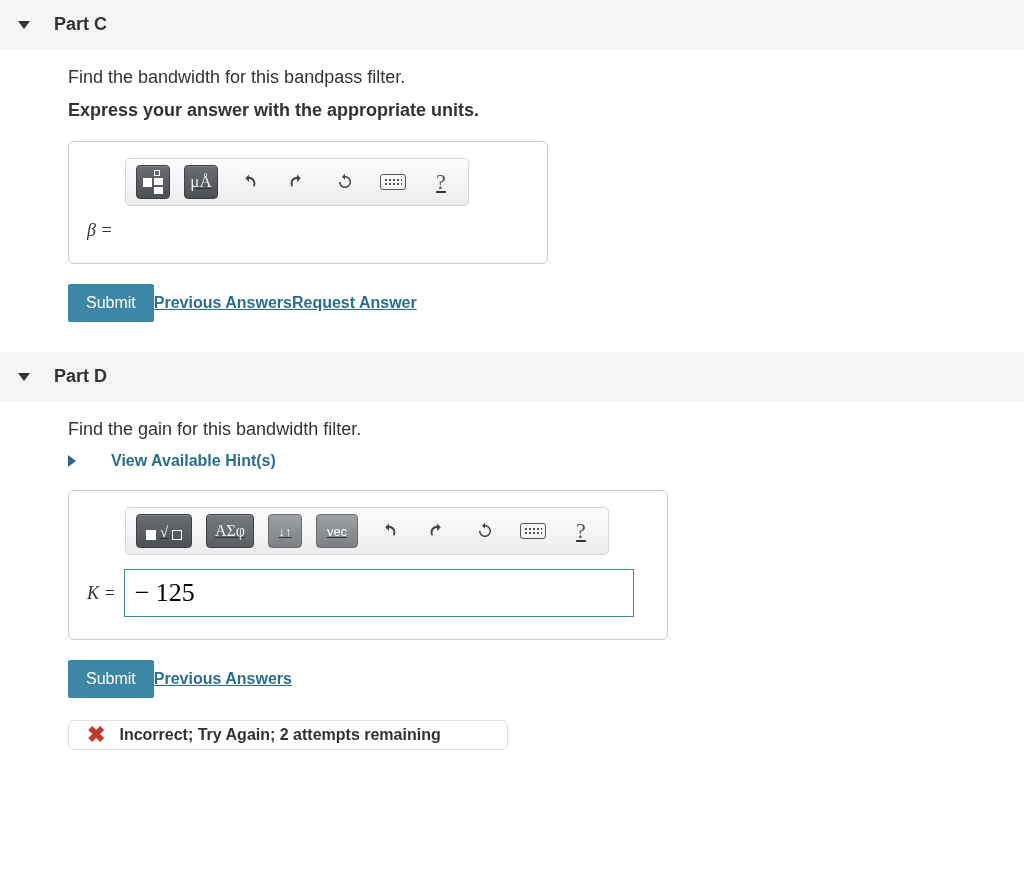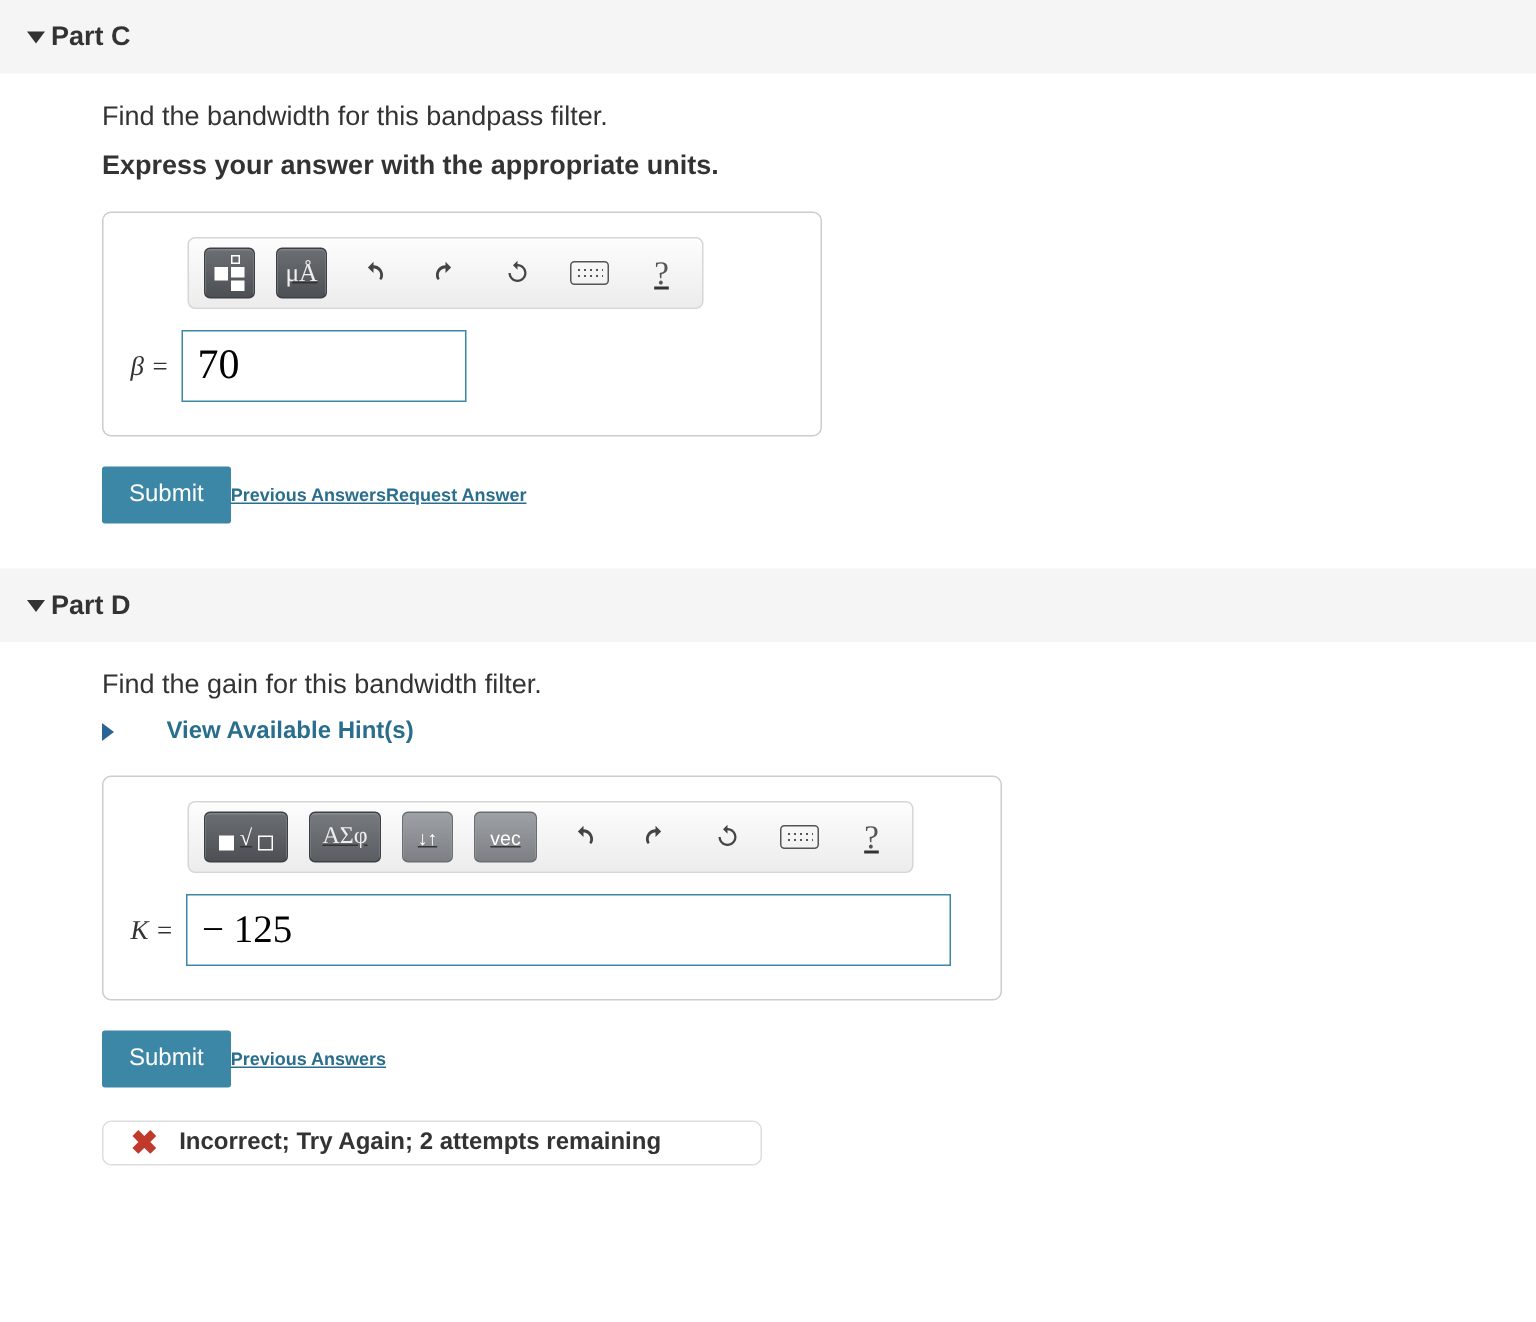--- a/index.html
+++ b/index.html
@@ -4,21 +4,21 @@
 <style>
   * { box-sizing: border-box; margin: 0; padding: 0; }
   body {
     font-family: "Helvetica Neue", Helvetica, Arial, sans-serif;
     font-size: 16px; color: #333; background: #fff;
     width: 1024px;
   }
   .part-header {
     background: #f5f5f5;
     padding: 14px 18px;
-    display: flex; align-items: center; gap: 4px;
+    display: flex; align-items: center; gap: 24px;
     margin-bottom: 18px;
   }
   .caret-down {
     width: 0; height: 0;
     border-left: 6px solid transparent;
     border-right: 6px solid transparent;
     border-top: 8px solid #333;
     cursor: pointer;
   }
   .caret-right {
@@ -87,21 +87,21 @@
   }
   .unit-fraction .num { padding: 6px 12px 4px; }
   .unit-fraction .den { padding: 4px 12px 6px; }
   .unit-fraction .line { height:1px; background:#222; margin:0 10px; }
   .actions { margin-top: 20px; display:flex; align-items:center; }
   .btn-submit {
     background: #3d87a6; color:#fff; border:none;
     padding: 10px 18px; font-size: 16px; border-radius: 2px;
     cursor: pointer;
   }
-  .link { color:#2a6e8e; font-weight:bold; text-decoration:underline; cursor:pointer; font-size:12px; }
+  .link { color:#2a6e8e; font-weight:bold; text-decoration:underline; cursor:pointer; font-size:16px; }
   .hints-row { color:#2a6e8e; font-weight:bold; font-size:16px; cursor:pointer; margin:10px 0 20px; display:flex; align-items:center;gap:27px; }
   .question-mark { font-size: 22px; font-family: "Times New Roman", serif; color:#555; }
   .keyboard-icon { border:1.5px solid #555; border-radius:3px; width:26px; height:16px; position:relative; }
   .keyboard-icon::before { content:""; position:absolute; left:3px; right:3px; top:3px; bottom:3px;
     background-image: radial-gradient(#555 0.8px, transparent 0.8px);
     background-size: 4px 4px; }
   .feedback-box {
     border:1px solid #ddd; border-radius:6px; padding:14px 18px;
     margin-top:22px; display:inline-flex; align-items:center; gap:14px;
     min-width: 440px;
@@ -151,21 +151,20 @@
           </svg>
       </div>
       <div class="tb-btn">
         <div class="keyboard-icon"></div>
       </div>
       <div class="tb-btn question-mark">?</div>
     </div>
 
     <div class="equation-row">
       <span class="var-label">β =</span>
-      <input class="value-input" value="70" style="">
     </div>
   </div>
 
   <div class="actions">
     <button class="btn-submit">Submit</button>
     <span class="link">Previous Answers</span>
     <span class="link">Request Answer</span>
   </div>
 </div>
 

